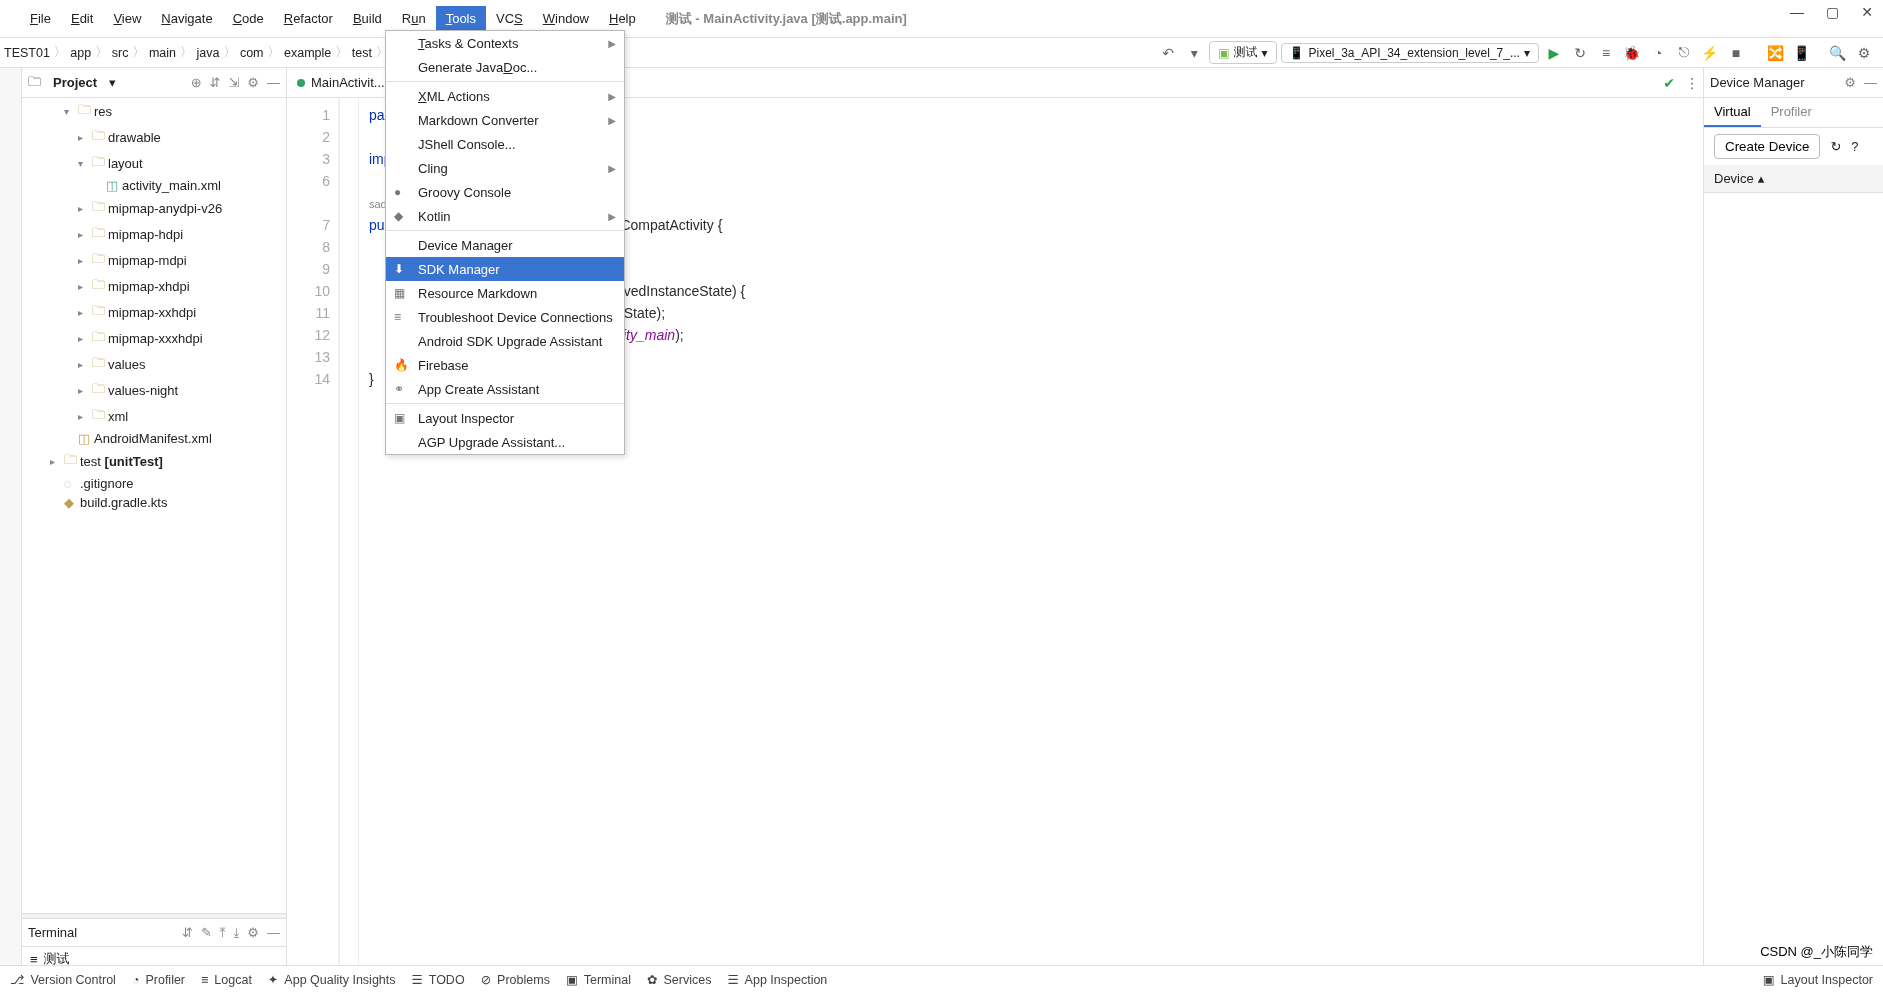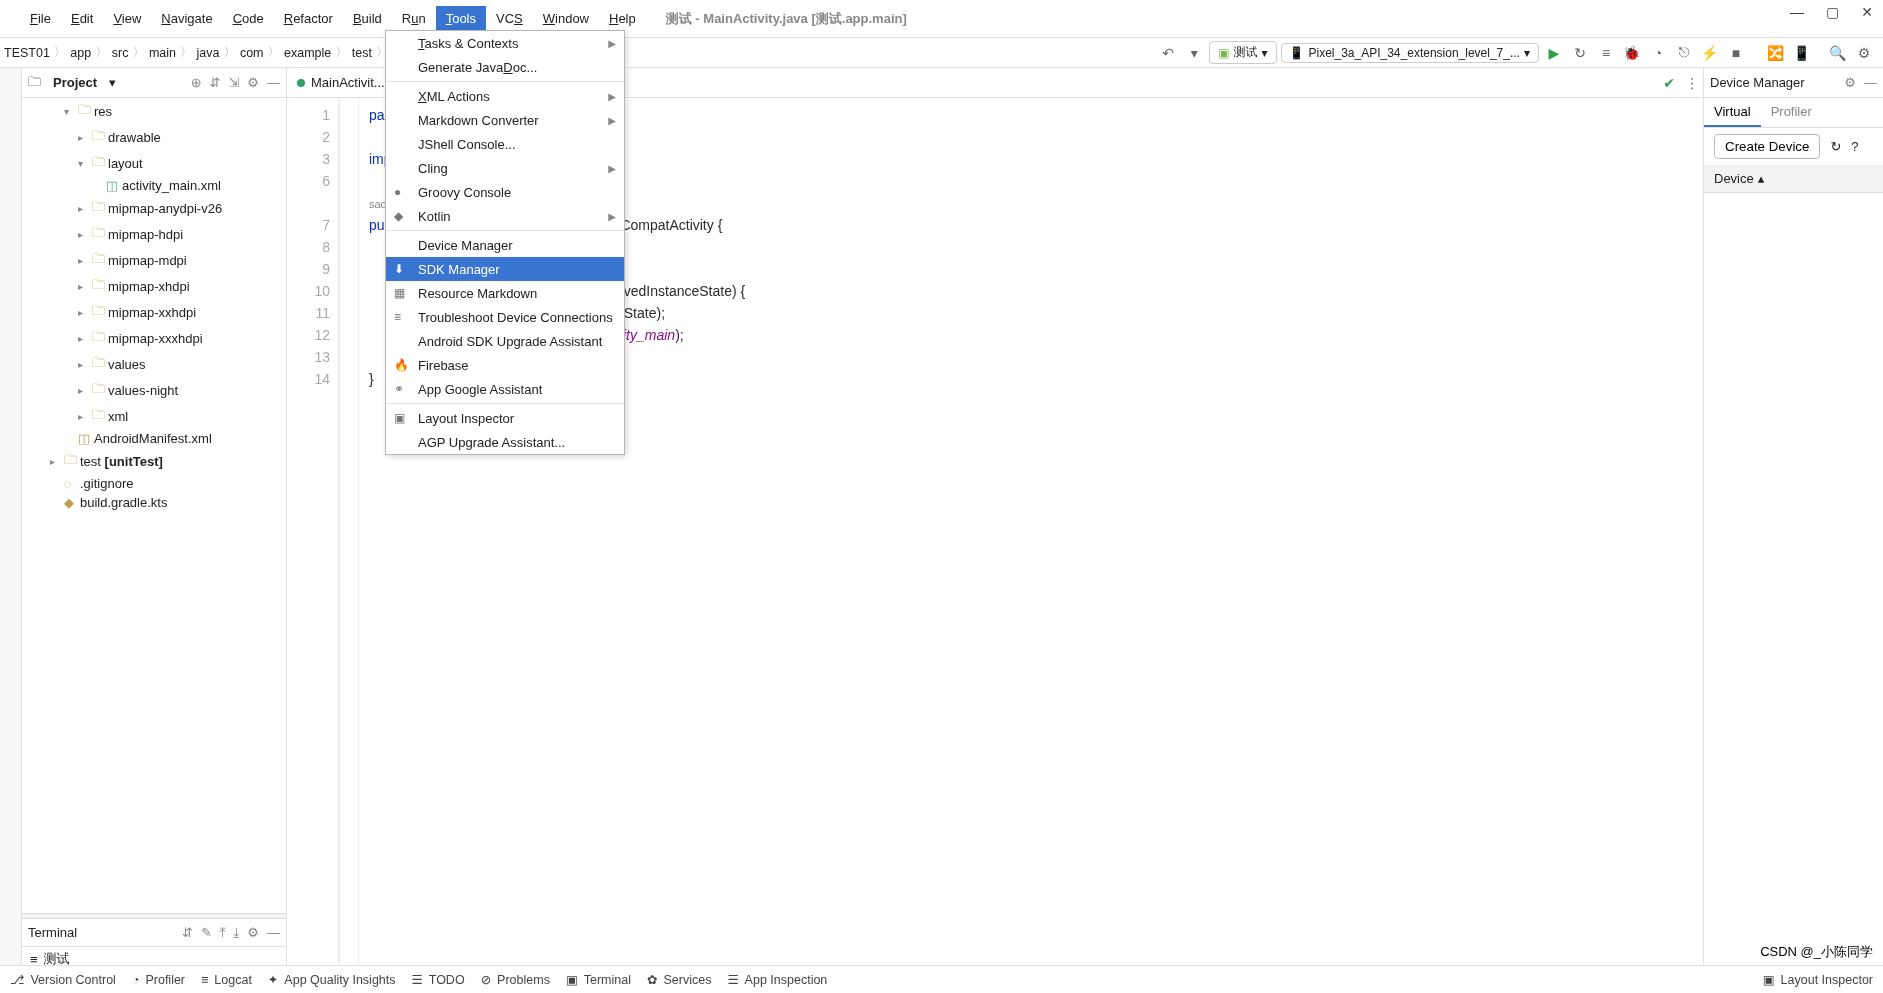--- a/index.html
+++ b/index.html
@@ -392,21 +392,21 @@
     <div class="dd-row">
       <span class="dd-ic"></span>
       <span>Android SDK Upgrade Assistant</span>
     </div>
     <div class="dd-row">
       <span class="dd-ic">🔥</span>
       <span>Firebase</span>
     </div>
     <div class="dd-row">
       <span class="dd-ic">⚭</span>
-      <span>App Google Assistant</span>
+      <span>App Create Assistant</span>
     </div>
     <div class="dd-sep"></div>
     <div class="dd-row">
       <span class="dd-ic">▣</span>
       <span>Layout Inspector</span>
     </div>
     <div class="dd-row">
       <span class="dd-ic"></span>
       <span>AGP Upgrade Assistant...</span>
     </div>

